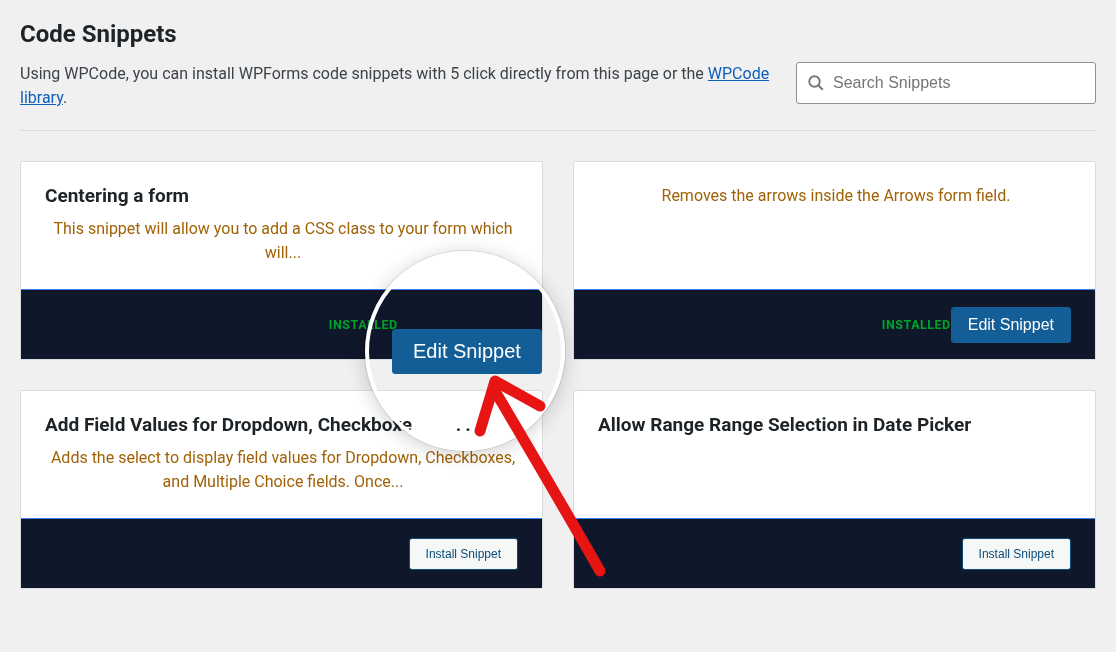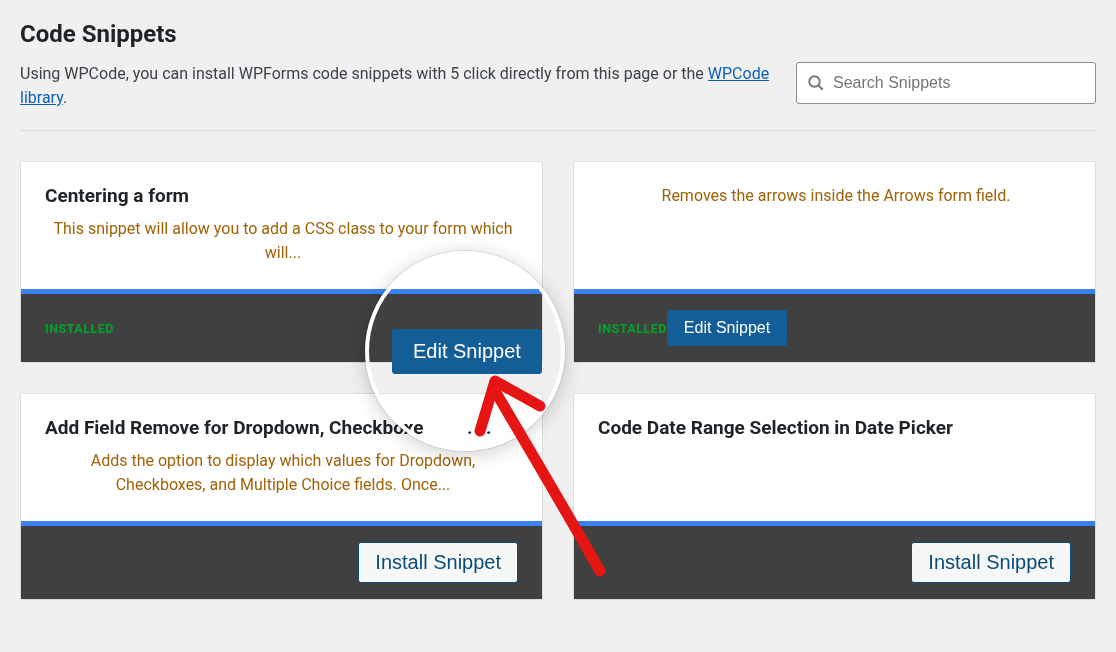--- a/index.html
+++ b/index.html
@@ -94,25 +94,25 @@
       color: #1d2327;
       margin-bottom: 10px;
     }
     .card-desc {
       font-size: 16px;
       color: #a16207;
       line-height: 1.5;
       text-align: center;
     }
     .card-footer {
-      border-top: 5px solid #3b82f6;
-      background: #404040;
+      border-top: 1px solid #3b82f6;
+      background: #0f172a;
       padding: 16px 24px;
       display: flex;
-      justify-content: flex-start;
+      justify-content: flex-end;
       align-items: center;
       min-height: 70px;
     }
     .installed-label {
       color: #00a32a;
       font-weight: 700;
       font-size: 12.5px;
       letter-spacing: 0.5px;
     }
     .btn-primary {
@@ -122,21 +122,21 @@
       padding: 8px 16px;
       font-size: 16px;
       border-radius: 3px;
       cursor: pointer;
     }
     .btn-secondary {
       background: #f6f7f7;
       color: #0a4b78;
       border: 1px solid #0a4b78;
       padding: 8px 16px;
-      font-size: 20px;
+      font-size: 12px;
       border-radius: 3px;
       cursor: pointer;
     }
     .highlight-circle {
       position: absolute;
       border: 4px solid #fff;
       border-radius: 50%;
       width: 200px;
       height: 200px;
       box-shadow: 0 0 0 1px rgba(0,0,0,0.1), 0 3px 20px rgba(0,0,0,0.2);
@@ -205,32 +205,32 @@
         <p class="card-desc">Removes the arrows inside the Arrows form field.</p>
       </div>
       <div class="card-footer">
         <span class="installed-label">INSTALLED</span>
         <button class="btn-primary">Edit Snippet</button>
       </div>
     </div>
 
     <div class="card">
       <div class="card-body">
-        <h3 class="card-title"><span>Add Field Remove for Dropdown, Checkboxe</span><span style="letter-spacing:4px;">&nbsp;&nbsp;&nbsp;&nbsp;&nbsp;...</span></h3>
-        <p class="card-desc">Adds the option to display which values for Dropdown, Checkboxes, and Multiple Choice fields. Once...</p>
+        <h3 class="card-title"><span>Add Field Values for Dropdown, Checkboxe</span><span style="letter-spacing:4px;">&nbsp;&nbsp;&nbsp;&nbsp;&nbsp;...</span></h3>
+        <p class="card-desc">Adds the select to display field values for Dropdown, Checkboxes, and Multiple Choice fields. Once...</p>
       </div>
       <div class="card-footer">
         <span></span>
         <button class="btn-secondary card-footer-right">Install Snippet</button>
       </div>
     </div>
 
     <div class="card">
       <div class="card-body">
-        <h3 class="card-title">Code Date Range Selection in Date Picker</h3>
+        <h3 class="card-title">Allow Range Range Selection in Date Picker</h3>
       </div>
       <div class="card-footer">
         <span></span>
         <button class="btn-secondary card-footer-right">Install Snippet</button>
       </div>
     </div>
 
     <div class="highlight-circle" style="left:345px; top:90px;"></div>
     <button class="highlight-btn" style="left:372px; top:168px;">Edit Snippet</button>
 

